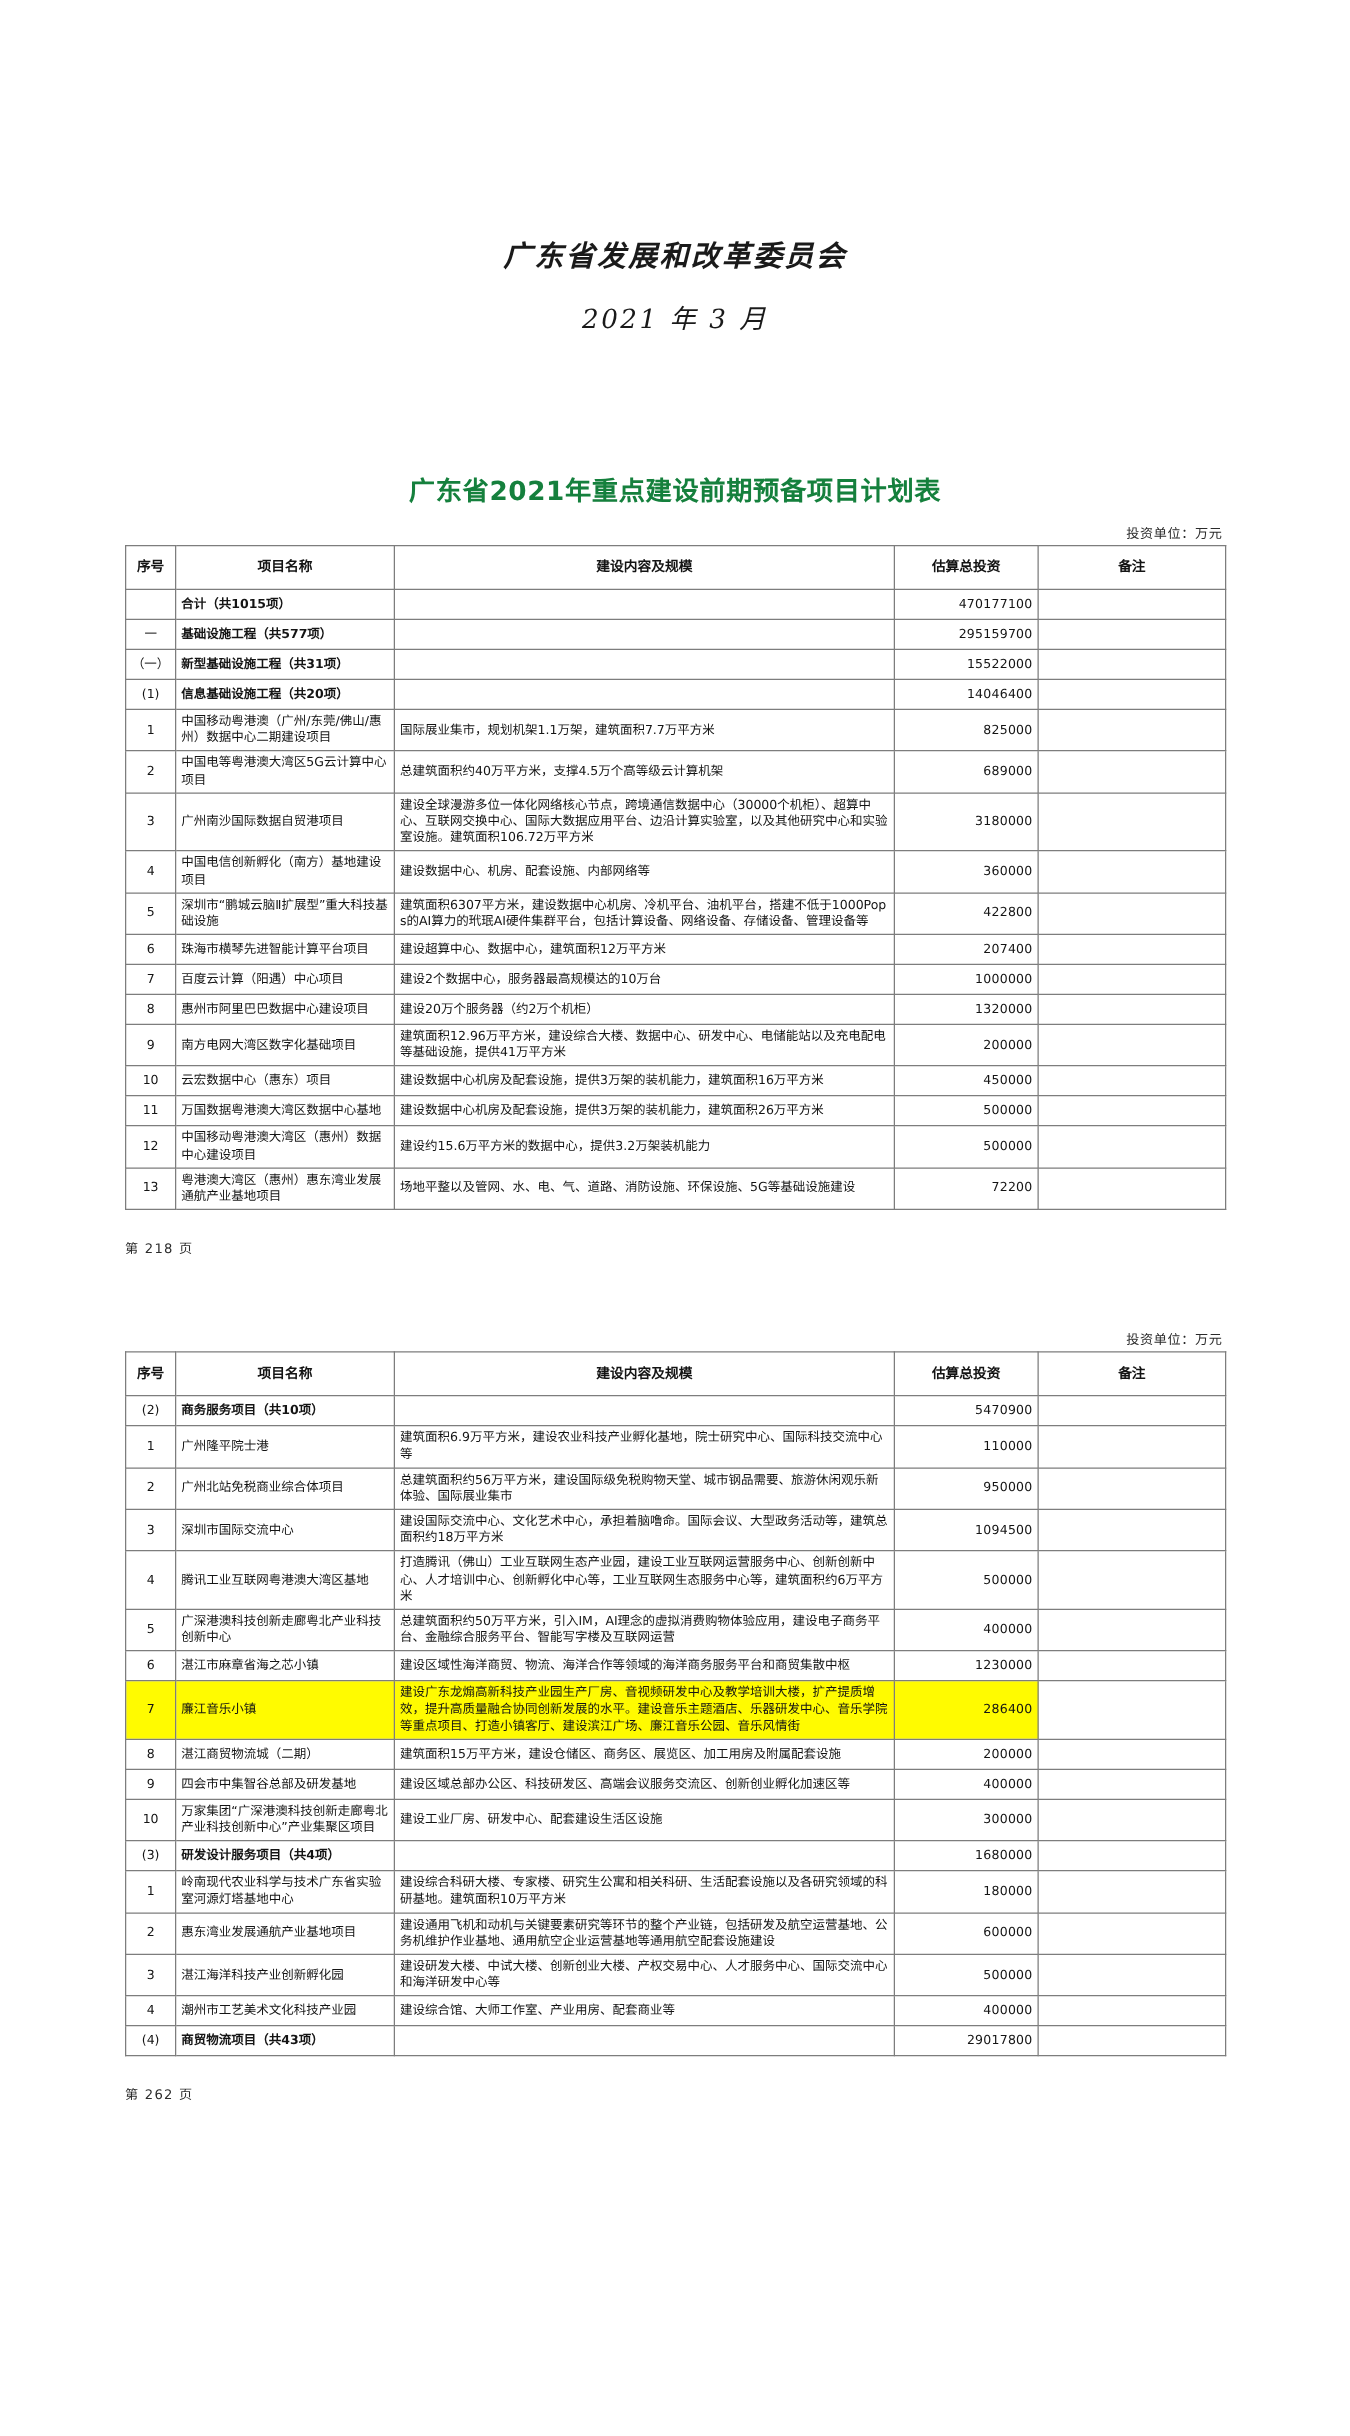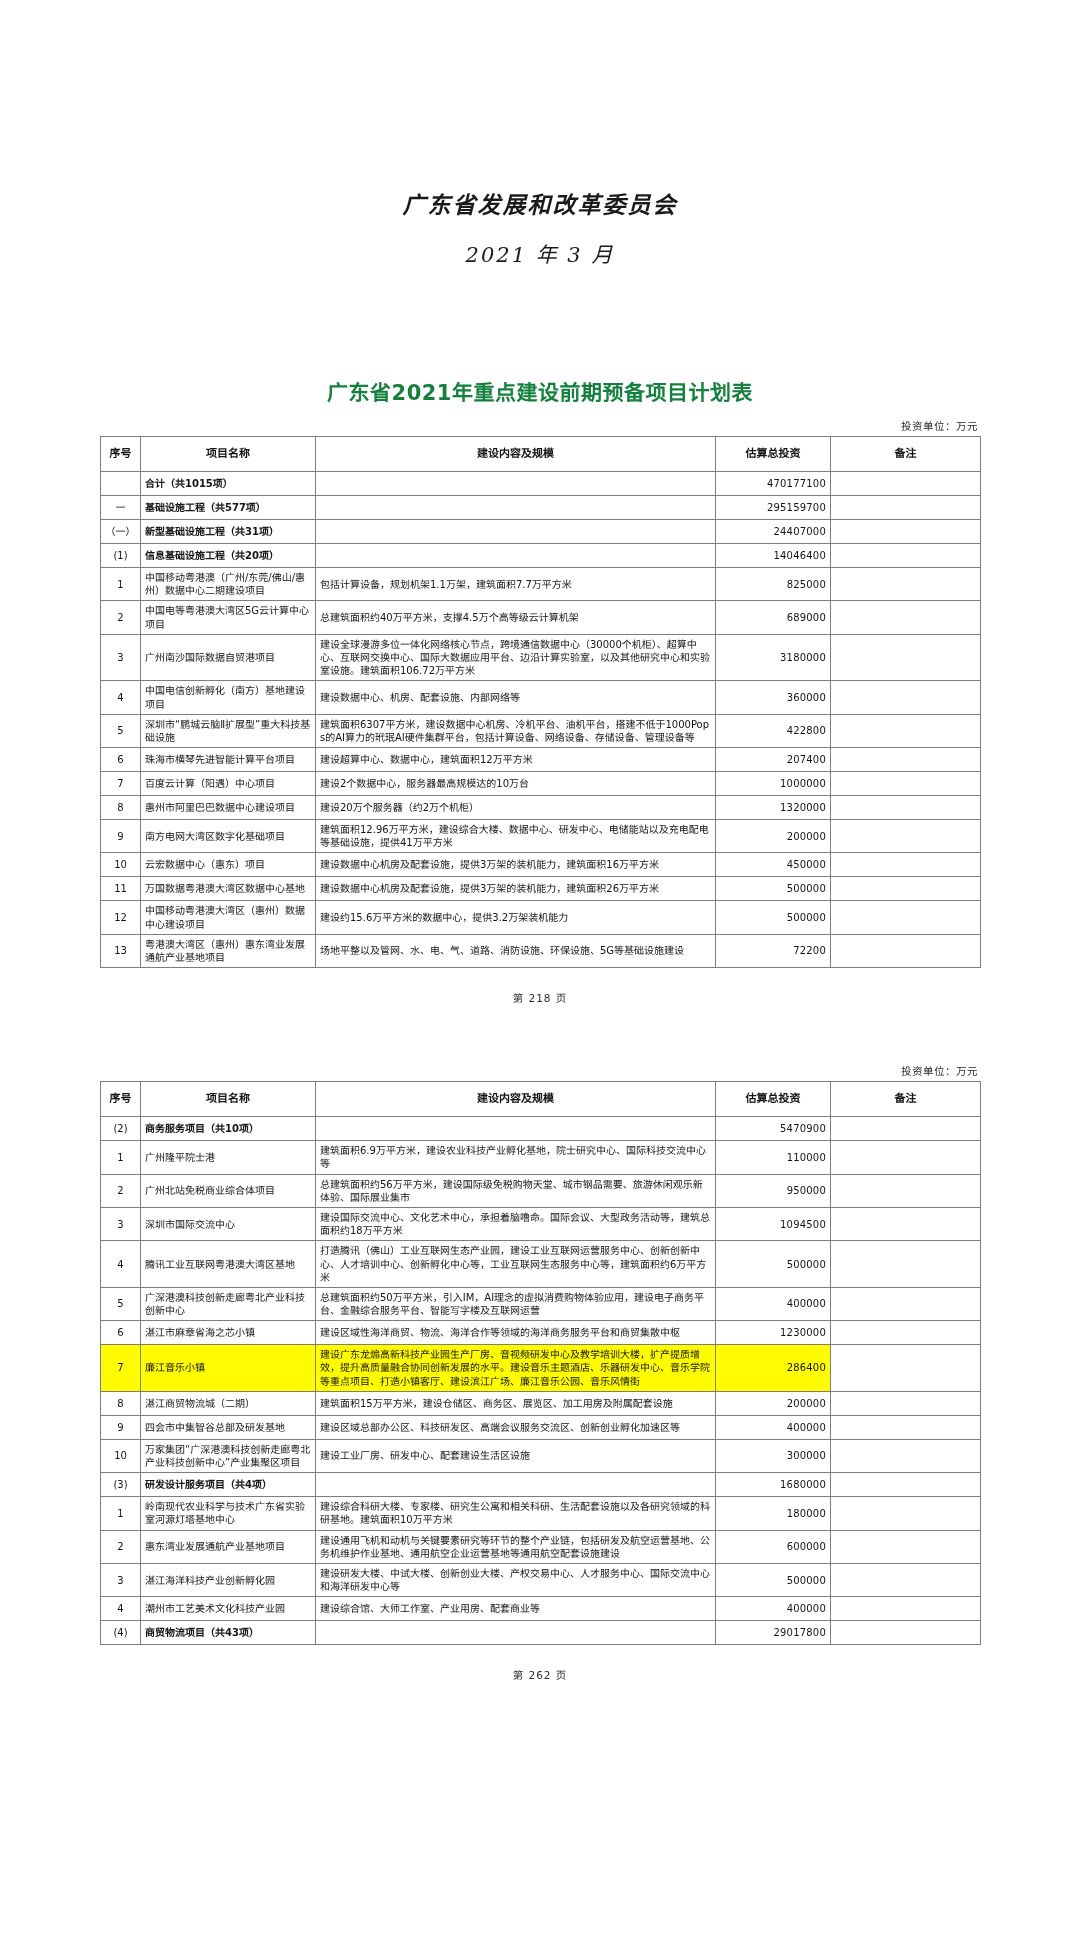--- a/index.html
+++ b/index.html
@@ -116,21 +116,21 @@
   tr.total > td.inv  { font-weight: 400; }
 
   tr.highlight > td { background: #fffb00; }
   tr.highlight > td.rem { background: #ffffff; }
   tr.highlight > td.no,
   tr.highlight > td.name,
   tr.highlight > td.desc,
   tr.highlight > td.inv { background: #fffb00; }
 
   .page-num {
-    text-align: center;
+    text-align: left;
     font-size: 10.5px;
     color: #2b2b2b;
     margin-top: 22px;
     letter-spacing: 1px;
   }
   .sheet-gap-mid { height: 58px; }
 </style>
 </head>
 <body>
 
@@ -174,34 +174,34 @@
           <td class="no">一</td>
           <td class="name">基础设施工程（共577项）</td>
           <td class="desc"></td>
           <td class="inv">295159700</td>
           <td class="rem"></td>
         </tr>
         <tr class="group">
           <td class="no">（一）</td>
           <td class="name">新型基础设施工程（共31项）</td>
           <td class="desc"></td>
-          <td class="inv">24407000</td>
+          <td class="inv">15522000</td>
           <td class="rem"></td>
         </tr>
         <tr class="group">
           <td class="no">(1)</td>
           <td class="name">信息基础设施工程（共20项）</td>
           <td class="desc"></td>
           <td class="inv">14046400</td>
           <td class="rem"></td>
         </tr>
         <tr>
           <td class="no">1</td>
           <td class="name">中国移动粤港澳（广州/东莞/佛山/惠州）数据中心二期建设项目</td>
-          <td class="desc">包括计算设备，规划机架1.1万架，建筑面积7.7万平方米</td>
+          <td class="desc">国际展业集市，规划机架1.1万架，建筑面积7.7万平方米</td>
           <td class="inv">825000</td>
           <td class="rem"></td>
         </tr>
         <tr>
           <td class="no">2</td>
           <td class="name">中国电等粤港澳大湾区5G云计算中心项目</td>
           <td class="desc">总建筑面积约40万平方米，支撑4.5万个高等级云计算机架</td>
           <td class="inv">689000</td>
           <td class="rem"></td>
         </tr>

